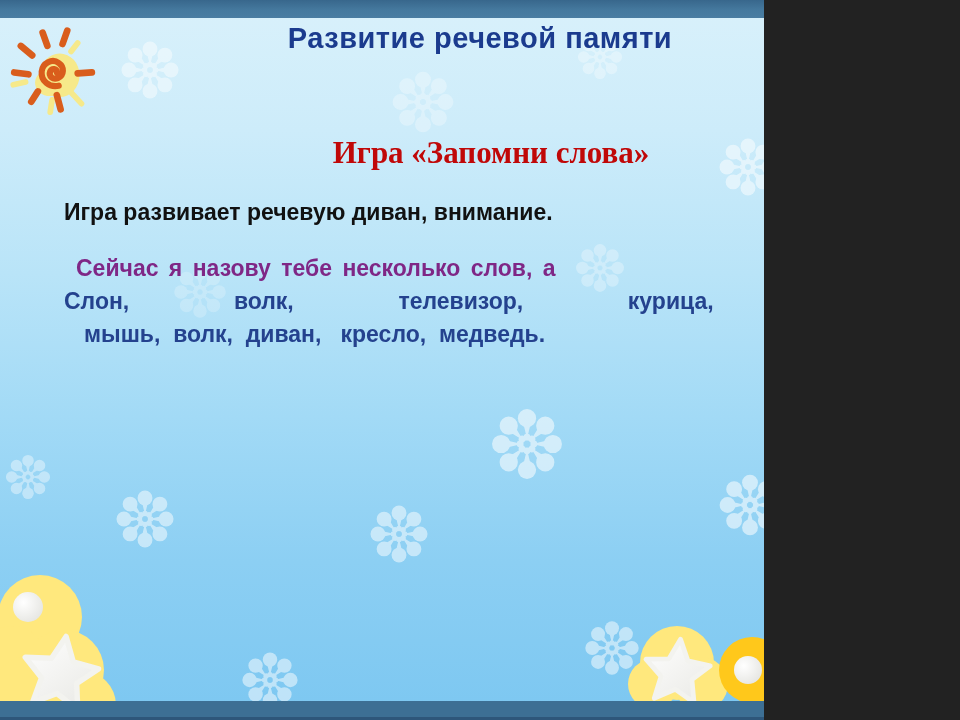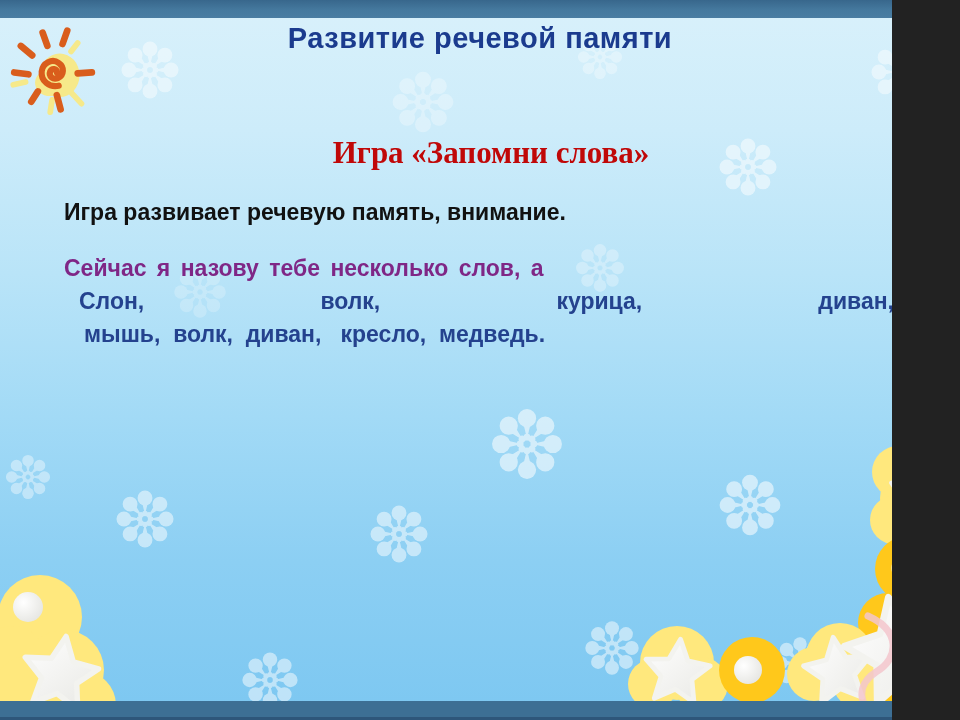--- a/index.html
+++ b/index.html
@@ -1,17 +1,17 @@
 <!DOCTYPE html>
 <html><head>
 <meta charset="utf-8">
 <style>
   html,body{margin:0;padding:0;background:#222;}
   .slide{
-    position:relative;width:892px;height:720px;overflow:hidden;
+    position:relative;width:764px;height:720px;overflow:hidden;
     font-family:"Liberation Sans",sans-serif;
     background:linear-gradient(180deg,#d9f1fb 0%,#cdecfa 18%,#b9e4f8 38%,#a2daf6 58%,#8ccff3 78%,#7cc7f1 100%);
   }
   .top-bar{
     position:absolute;left:0;top:0;width:960px;height:18px;
     background:linear-gradient(180deg,#38678c 0%,#45799e 55%,#4a7da2 100%);
     z-index:6;
   }
   .bottom-bar{
     position:absolute;left:0;bottom:0;width:960px;height:19px;
@@ -25,23 +25,23 @@
     left:0;top:20px;width:960px;text-align:center;
     font-size:29px;line-height:36px;color:#1b3b8e;letter-spacing:.5px;
   }
   .game-heading{
     left:0;top:135px;width:960px;text-align:center;
     font-family:"Liberation Serif",serif;font-size:31px;line-height:36px;color:#c00808;padding-left:11px;
   }
   .intro{left:64px;top:196px;width:840px;font-size:23px;line-height:33px;color:#111;}
   .body-block{left:64px;top:252px;width:830px;}
   .body-block>div{font-size:23px;line-height:33px;}
-  .purple{color:#7f2786;word-spacing:4px;white-space:pre-wrap;}
+  .purple{color:#7f2786;word-spacing:4px;white-space:pre-wrap;margin-left:12px;}
   .navy{color:#24428e;white-space:pre-wrap;margin-left:20px;}
-  .row-justified{display:flex;justify-content:space-between;color:#24428e;margin-left:15px;}
+  .row-justified{display:flex;justify-content:space-between;color:#24428e;}
 </style>
 </head>
 <body>
 
 <div class="slide">
 
   <svg class="flakes" viewBox="0 0 960 720" aria-hidden="true">
     <defs>
       <g id="flake">
         <g fill="#ffffff">
@@ -177,26 +177,27 @@
 
     <circle cx="152" cy="250" r="33" fill="#ffc81b"></circle>
     <circle cx="148" cy="250" r="14" fill="url(#ballGradR)"></circle>
   </svg>
 
   <div class="top-bar"></div>
   <div class="bottom-bar"></div>
 
   <div class="txt page-title">Развитие речевой памяти</div>
   <div class="txt game-heading">Игра «Запомни слова»</div>
-  <div class="txt intro">Игра развивает речевую память, внимание.</div>
+  <div class="txt intro">Игра развивает речевую диван, внимание.</div>
 
   <div class="txt body-block">
     <div class="purple">Сейчас я назову тебе несколько слов, а</div>
     <div class="row-justified">
       <span>Слон,</span>
       <span>волк,</span>
+      <span>телевизор,</span>
       <span>курица,</span>
       <span>диван,</span>
     </div>
     <div class="navy">мышь,  волк,  диван,   кресло,  медведь.</div>
   </div>
 
 </div>
 
 </body></html>

